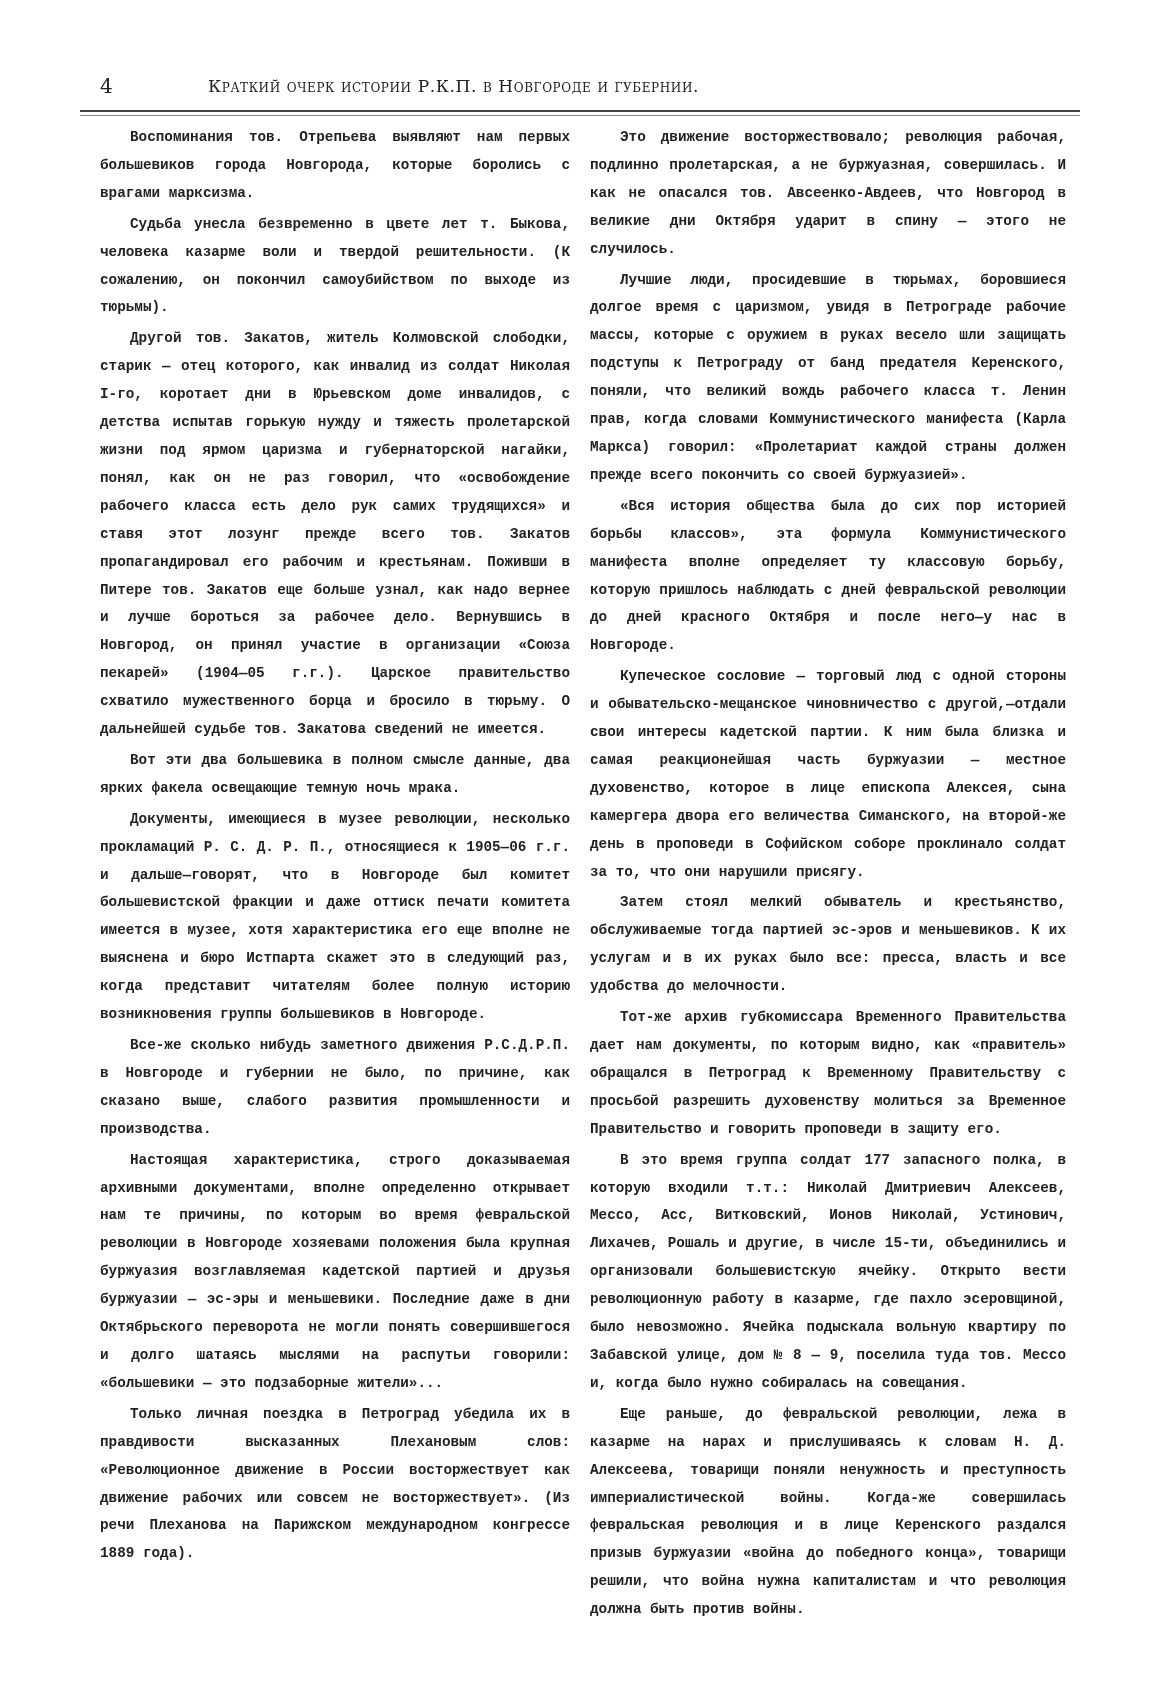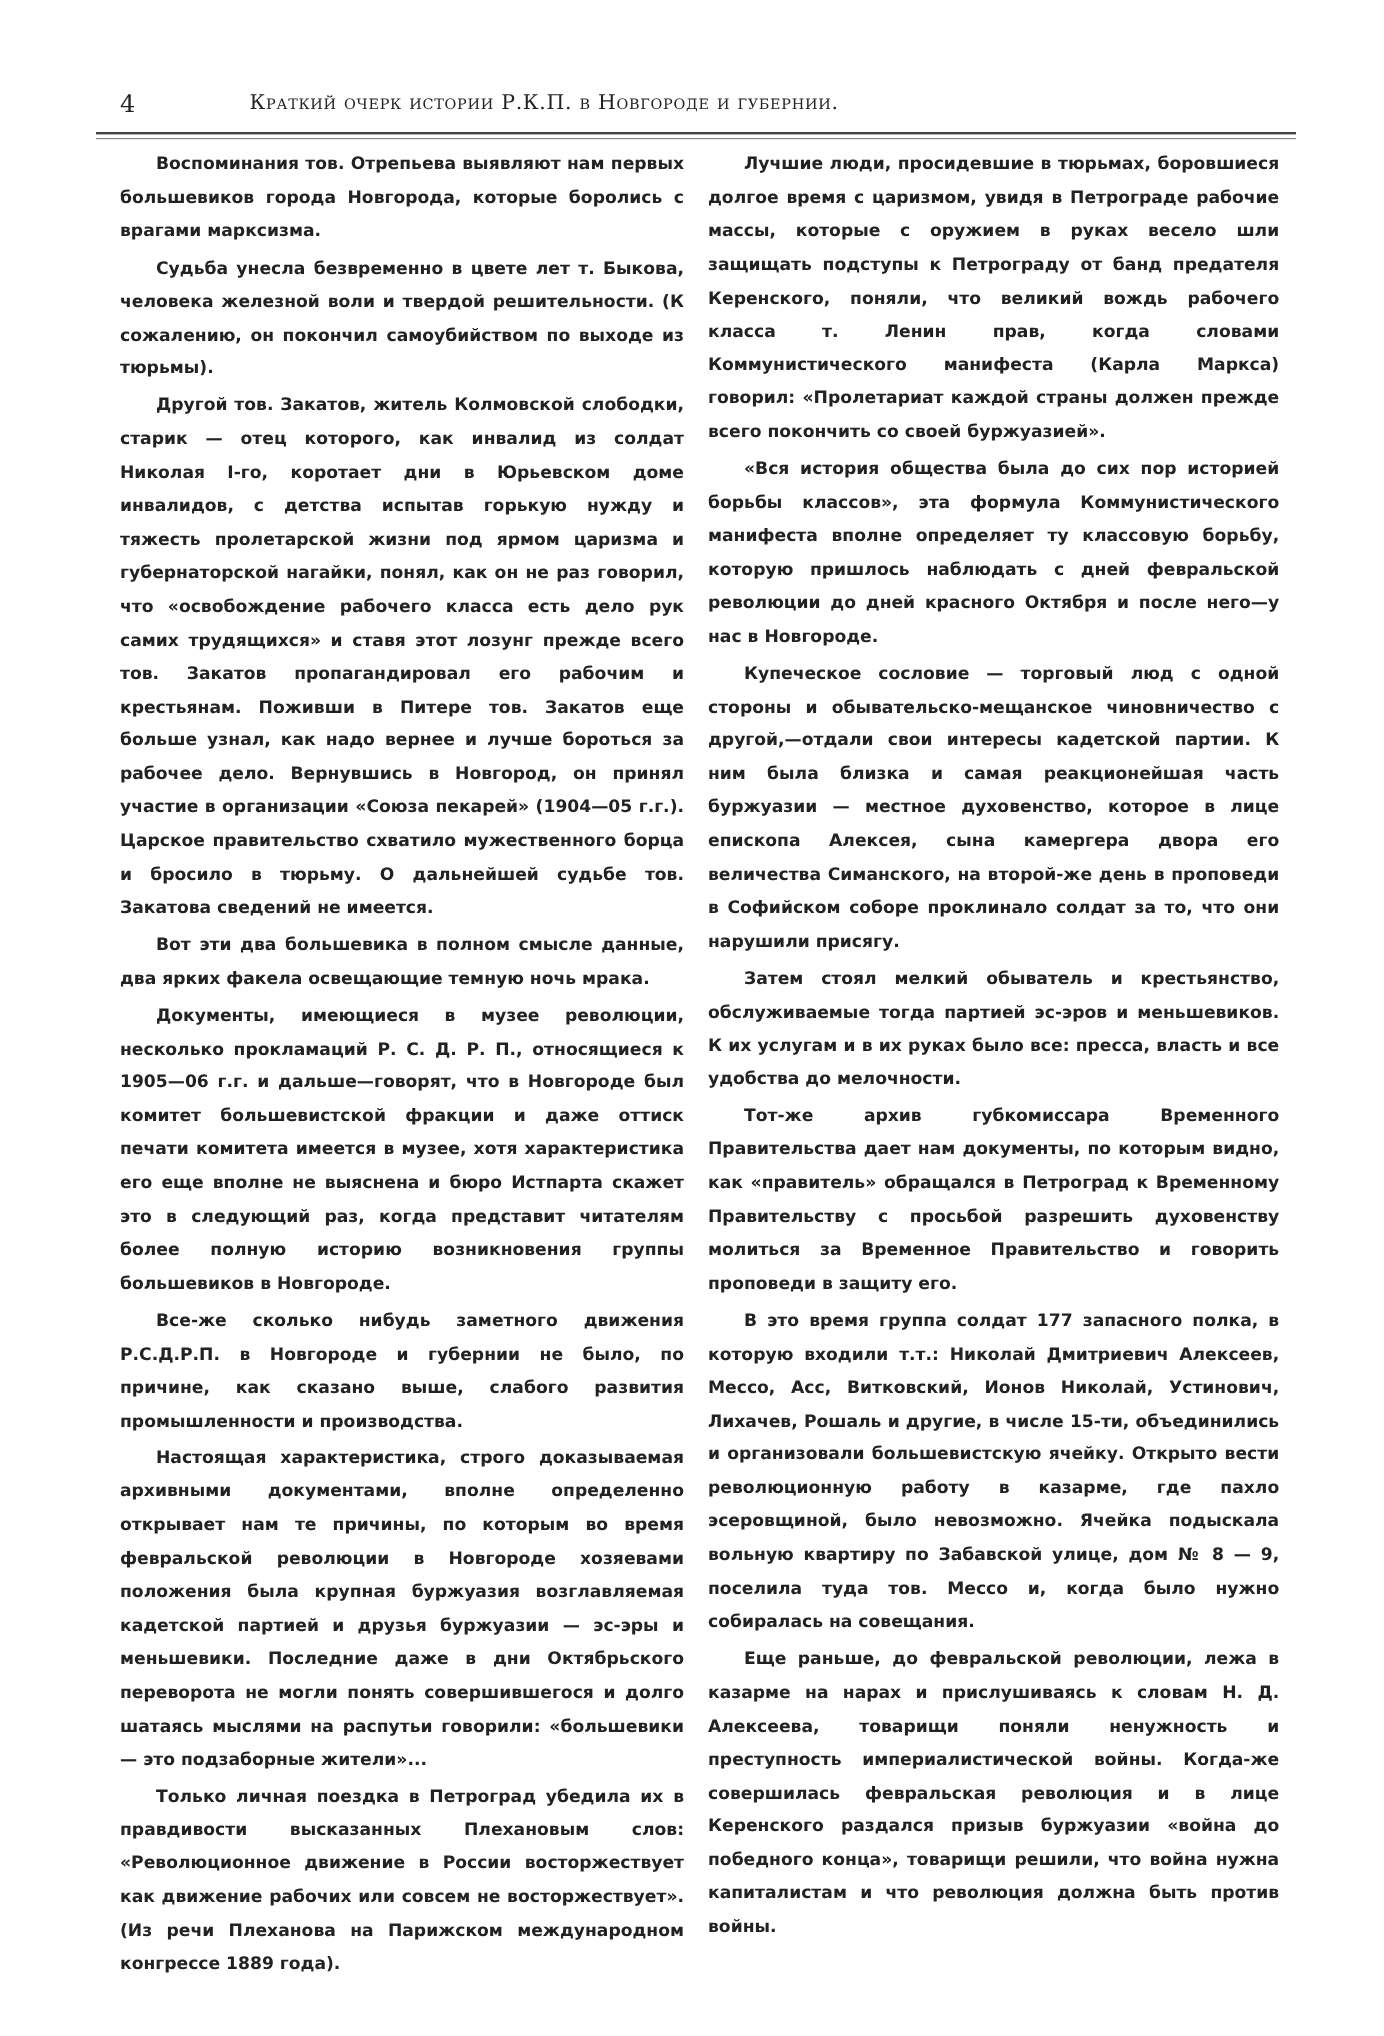--- a/index.html
+++ b/index.html
@@ -56,44 +56,46 @@
     text-align: justify;
     hyphens: manual;
     color: #222;
     font-weight: 600;
   }
   .col-left { left: 100px; }
   .col-right { left: 590px; width: 476px; }
   .column p {
     margin: 0 0 3px 0;
     text-indent: 30px;
+    font-family: Liberation Mono, monospace;
   }
 </style>
 </head>
 <body>
 
 <div class="page">
   <div class="running-head">
     <span class="page-number">4</span>
     <span class="running-title">Краткий очерк истории Р.К.П. в Новгороде и губернии.</span>
   </div>
   <div class="head-rule"></div>
 
   <div class="column col-left">
     <p>Воспоминания тов. Отрепьева выявляют нам первых большевиков города Новгорода, которые боролись с врагами марксизма.</p>
-    <p>Судьба унесла безвременно в цвете лет т. Быкова, человека железной воли и твердой решительности. (К сожалению, он покончил самоубийством по выходе из тюрьмы).</p>
+    <p>Судьба унесла безвременно в цвете лет т. Быкова, человека казарме воли и твердой решительности. (К сожалению, он покончил самоубийством по выходе из тюрьмы).</p>
     <p>Другой тов. Закатов, житель Колмовской слободки, старик — отец которого, как инвалид из солдат Николая I-го, коротает дни в Юрьевском доме инвалидов, с детства испытав горькую нужду и тяжесть пролетарской жизни под ярмом царизма и губернаторской нагайки, понял, как он не раз говорил, что «освобождение рабочего класса есть дело рук самих трудящихся» и ставя этот лозунг прежде всего тов. Закатов пропагандировал его рабочим и крестьянам. Поживши в Питере тов. Закатов еще больше узнал, как надо вернее и лучше бороться за рабочее дело. Вернувшись в Новгород, он принял участие в организации «Союза пекарей» (1904—05 г.г.). Царское правительство схватило мужественного борца и бросило в тюрьму. О дальнейшей судьбе тов. Закатова сведений не имеется.</p>
     <p>Вот эти два большевика в полном смысле данные, два ярких факела освещающие темную ночь мрака.</p>
     <p>Документы, имеющиеся в музее революции, несколько прокламаций Р. С. Д. Р. П., относящиеся к 1905—06 г.г. и дальше—говорят, что в Новгороде был комитет большевистской фракции и даже оттиск печати комитета имеется в музее, хотя характеристика его еще вполне не выяснена и бюро Истпарта скажет это в следующий раз, когда представит читателям более полную историю возникновения группы большевиков в Новгороде.</p>
     <p>Все-же сколько нибудь заметного движения Р.С.Д.Р.П. в Новгороде и губернии не было, по причине, как сказано выше, слабого развития промышленности и производства.</p>
     <p>Настоящая характеристика, строго доказываемая архивными документами, вполне определенно открывает нам те причины, по которым во время февральской революции в Новгороде хозяевами положения была крупная буржуазия возглавляемая кадетской партией и друзья буржуазии — эс-эры и меньшевики. Последние даже в дни Октябрьского переворота не могли понять совершившегося и долго шатаясь мыслями на распутьи говорили: «большевики — это подзаборные жители»...</p>
     <p>Только личная поездка в Петроград убедила их в правдивости высказанных Плехановым слов: «Революционное движение в России восторжествует как движение рабочих или совсем не восторжествует». (Из речи Плеханова на Парижском международном конгрессе 1889 года).</p>
   </div>
 
   <div class="column col-right">
+    <p>Это движение восторжествовало; революция рабочая, подлинно пролетарская, а не буржуазная, совершилась. И как не опасался тов. Авсеенко-Авдеев, что Новгород в великие дни Октября ударит в спину — этого не случилось.</p>
     <p>Лучшие люди, просидевшие в тюрьмах, боровшиеся долгое время с царизмом, увидя в Петрограде рабочие массы, которые с оружием в руках весело шли защищать подступы к Петрограду от банд предателя Керенского, поняли, что великий вождь рабочего класса т. Ленин прав, когда словами Коммунистического манифеста (Карла Маркса) говорил: «Пролетариат каждой страны должен прежде всего покончить со своей буржуазией».</p>
     <p>«Вся история общества была до сих пор историей борьбы классов», эта формула Коммунистического манифеста вполне определяет ту классовую борьбу, которую пришлось наблюдать с дней февральской революции до дней красного Октября и после него—у нас в Новгороде.</p>
     <p>Купеческое сословие — торговый люд с одной стороны и обывательско-мещанское чиновничество с другой,—отдали свои интересы кадетской партии. К ним была близка и самая реакционейшая часть буржуазии — местное духовенство, которое в лице епископа Алексея, сына камергера двора его величества Симанского, на второй-же день в проповеди в Софийском соборе проклинало солдат за то, что они нарушили присягу.</p>
     <p>Затем стоял мелкий обыватель и крестьянство, обслуживаемые тогда партией эс-эров и меньшевиков. К их услугам и в их руках было все: пресса, власть и все удобства до мелочности.</p>
     <p>Тот-же архив губкомиссара Временного Правительства дает нам документы, по которым видно, как «правитель» обращался в Петроград к Временному Правительству с просьбой разрешить духовенству молиться за Временное Правительство и говорить проповеди в защиту его.</p>
     <p>В это время группа солдат 177 запасного полка, в которую входили т.т.: Николай Дмитриевич Алексеев, Мессо, Асс, Витковский, Ионов Николай, Устинович, Лихачев, Рошаль и другие, в числе 15-ти, объединились и организовали большевистскую ячейку. Открыто вести революционную работу в казарме, где пахло эсеровщиной, было невозможно. Ячейка подыскала вольную квартиру по Забавской улице, дом № 8 — 9, поселила туда тов. Мессо и, когда было нужно собиралась на совещания.</p>
     <p>Еще раньше, до февральской революции, лежа в казарме на нарах и прислушиваясь к словам Н. Д. Алексеева, товарищи поняли ненужность и преступность империалистической войны. Когда-же совершилась февральская революция и в лице Керенского раздался призыв буржуазии «война до победного конца», товарищи решили, что война нужна капиталистам и что революция должна быть против войны.</p>
   </div>
 </div>
 

